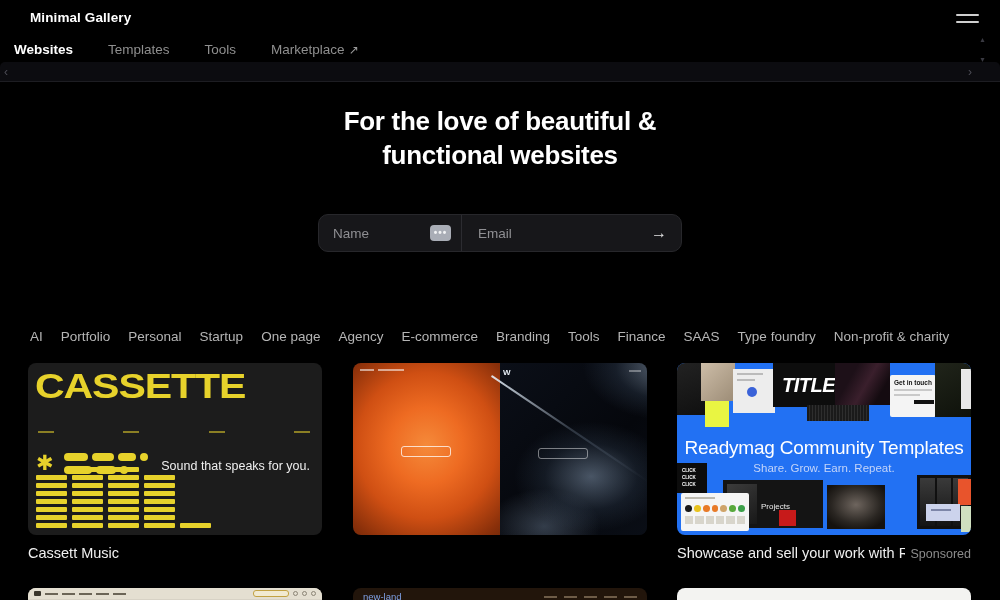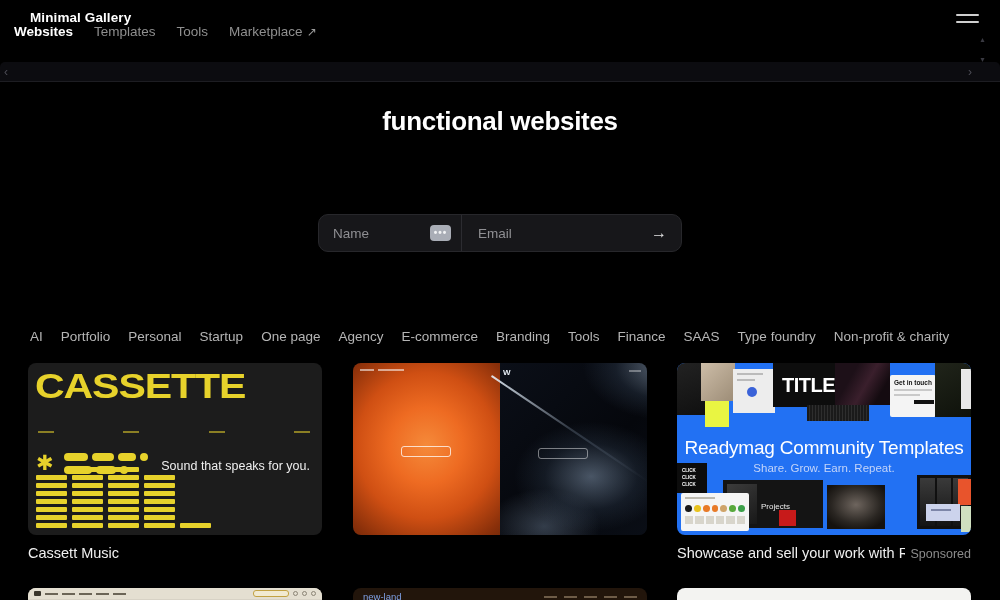--- a/index.html
+++ b/index.html
@@ -6,21 +6,21 @@
   html,body { width:1000px; height:600px; background:#000; overflow:hidden;
     font-family:"Liberation Sans", sans-serif; -webkit-font-smoothing:antialiased; }
   .abs { position:absolute; }
   #page { position:relative; width:1000px; height:600px; background:#000; }
 
   
   .brand { left:14px; top:10px; font-size:13.5px; font-weight:700; color:#fff; letter-spacing:.1px;padding-left:16px; }
   .menu-btn { right:21px; top:13px; width:23px; height:12px; cursor:pointer; }
   .menu-btn .bar { width:23px; height:2px; background:#cfcfcf; border-radius:1px; position:absolute; }
   .menu-btn .bar:nth-child(1){ top:1px; } .menu-btn .bar:nth-child(2){ top:8px; }
-  .nav { left:14px; top:24px; display:flex; gap:21px; font-size:13.5px;text-align:center; }
+  .nav { left:14px; top:42px; display:flex; gap:35px; font-size:13.5px;text-align:center; }
   .nav .item { color:#8f8f8f; cursor:pointer; }
   .nav .item.active { color:#fff; font-weight:600; }
   .nav .ext-arrow { font-size:12px; margin-left:4px; color:#9a9a9a; }
 
   .vscroll { right:13px; top:36px; width:9px; height:28px; display:flex; flex-direction:column;
     justify-content:space-between; align-items:center; }
   .vscroll span { color:#3a3a42; font-size:8px; line-height:8px; }
 
   
   .strip { left:0; top:62px; width:1000px; height:20px; background:#0c0c10;
@@ -94,21 +94,21 @@
   .lt-left .lt-pill { left:48px; top:83px; }
   .lt-right .lt-pill { left:38px; top:85px; border-color:rgba(255,255,255,.45); }
   .lt-topmark { position:absolute; left:7px; top:6px; display:flex; gap:4px; }
   .lt-topmark i { width:14px; height:2px; background:rgba(255,255,255,.55); }
   .lt-logo { position:absolute; left:3px; top:5px; color:#e8eef5; font-size:8px; font-weight:700; }
   .lt-rightmark { position:absolute; right:6px; top:7px; width:12px; height:2px; background:rgba(255,255,255,.35); }
 
   
   .rm-piece { position:absolute; }
   .rm-title-block { left:96px; top:0; width:71px; height:44px; background:#0d0d0d; color:#fff;
-    font-size:20px; font-weight:800; letter-spacing:-.5px; display:flex; align-items:center; justify-content:center; }
+    font-size:20px; font-weight:800; letter-spacing:-.5px; display:flex; align-items:center; justify-content:center;font-style:italic; }
   .rm-git { left:213px; top:12px; width:46px; height:42px; background:#f4f4f4; border-radius:2px;
     padding:4px; color:#111; font-size:6.5px; font-weight:700; }
   .rm-git .ln { height:2px; background:#c9c9c9; margin-top:3px; }
   .rm-git .btn { height:4px; width:20px; background:#111; margin-top:4px; margin-left:20px; }
   .rm-head { position:absolute; left:0; top:74px; width:294px; text-align:center; color:#fff;
     font-size:19px; font-weight:400; letter-spacing:-.2px; }
   .rm-sub { position:absolute; left:0; top:99px; width:294px; text-align:center; color:#c3d4f9; font-size:11.5px; }
   .rm-click { left:0; top:100px; width:30px; height:30px; background:#0c0c0c; padding:4px 0 0 5px;
     color:#fff; font-size:4.5px; font-weight:700; line-height:7px; }
   .rm-swatch { left:4px; top:130px; width:68px; height:38px; background:#f5f5f5; border-radius:2px; padding:4px 4px; }
@@ -177,20 +177,21 @@
     <span>▴</span>
     <span>▾</span>
   </div>
 
   <div class="abs strip">
     <span class="chev left">‹</span>
     <span class="chev right">›</span>
   </div>
 
   <div class="abs hero-heading">
+    <div>For the love of beautiful &amp;</div>
     <div>functional websites</div>
   </div>
 
   <div class="abs form">
     <div class="name-sec">
       <span class="ph">Name</span>
       <span class="autofill">•••</span>
     </div>
     <div class="divider"></div>
     <div class="email-sec">

